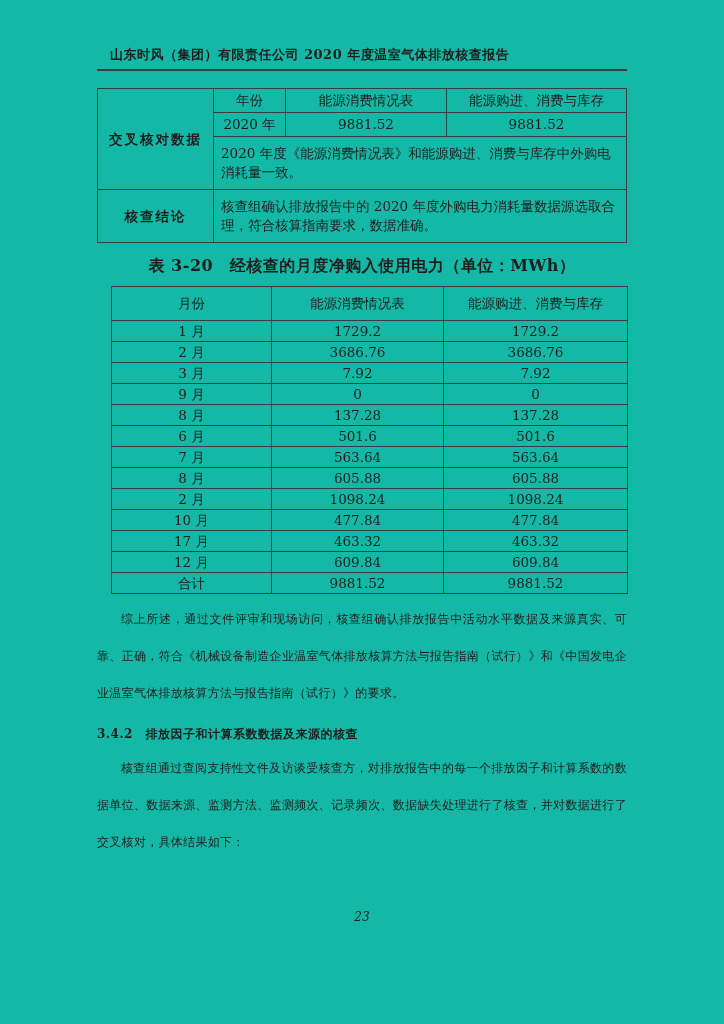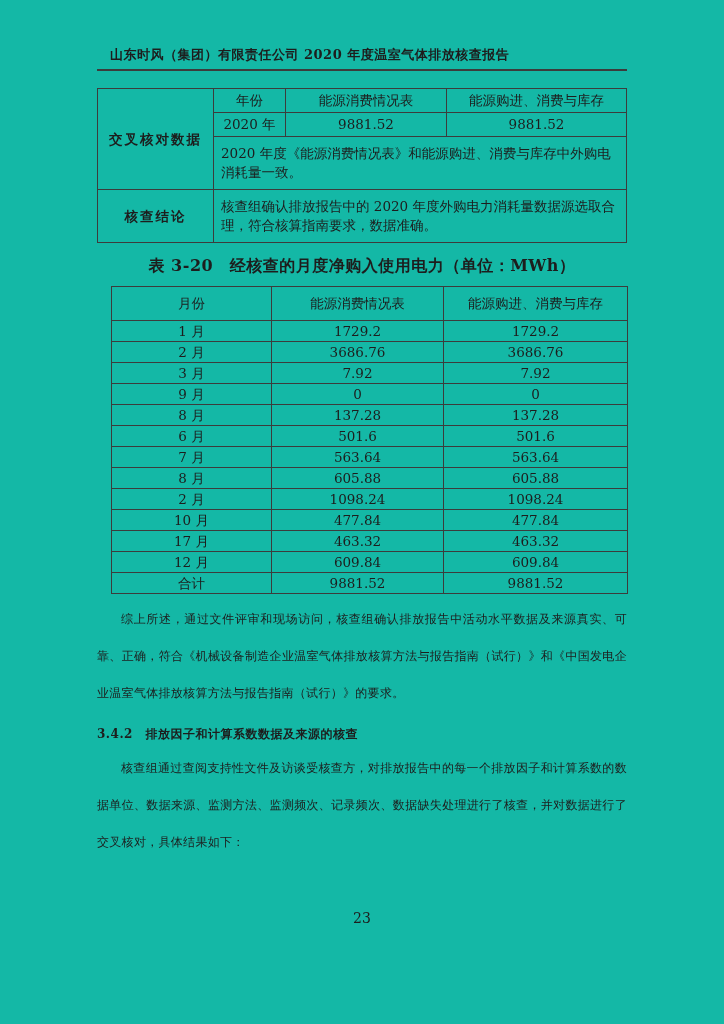--- a/index.html
+++ b/index.html
@@ -63,21 +63,21 @@
     letter-spacing:0.3px;
     margin:7px 0 0 0;
   }
   h3.section-heading {
     font-size:12px; font-weight:bold;
     margin:14px 0 0 0; letter-spacing:0.5px;
   }
 
   .page-number {
     position:absolute; top:910px; left:0; width:100%;
-    text-align:center; font-size:14px;
+    text-align:center; font-size:12px;font-style:italic;
   }
 </style>
 </head>
 <body>
 
 <div class="page">
   <div class="content">
 
     <div class="running-header">
       <span>山东时风（集团）有限责任公司 2020 年度温室气体排放核查报告</span>

